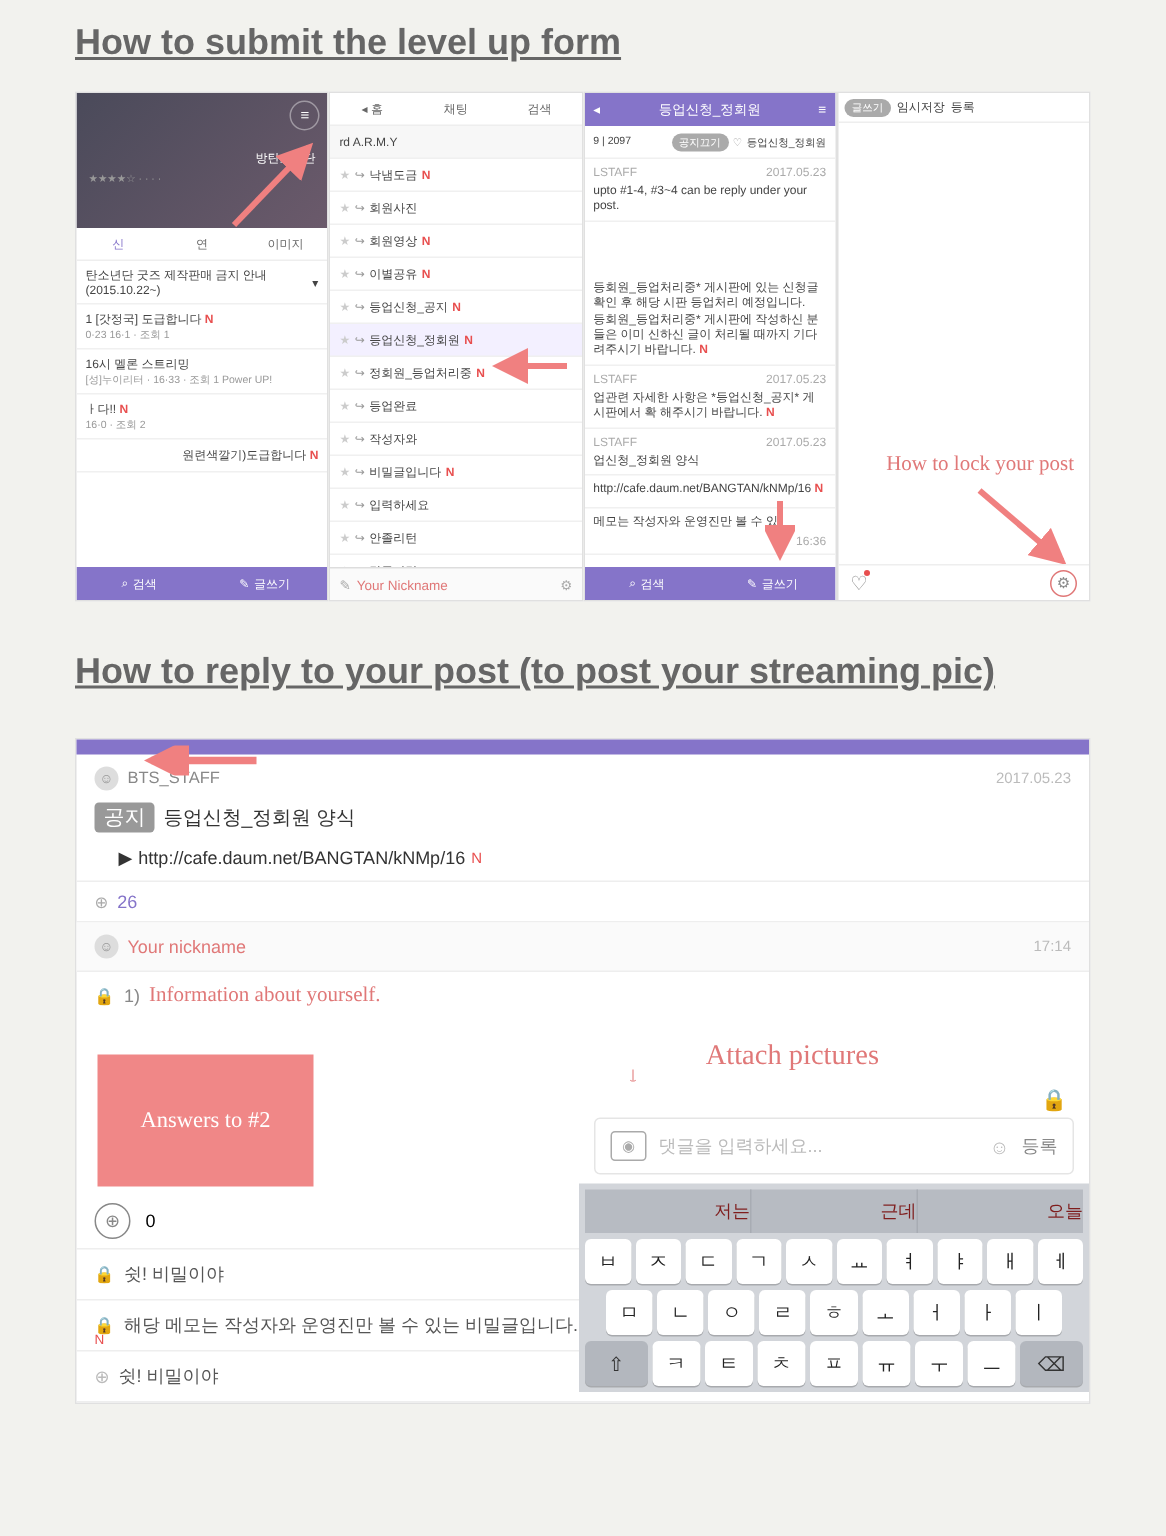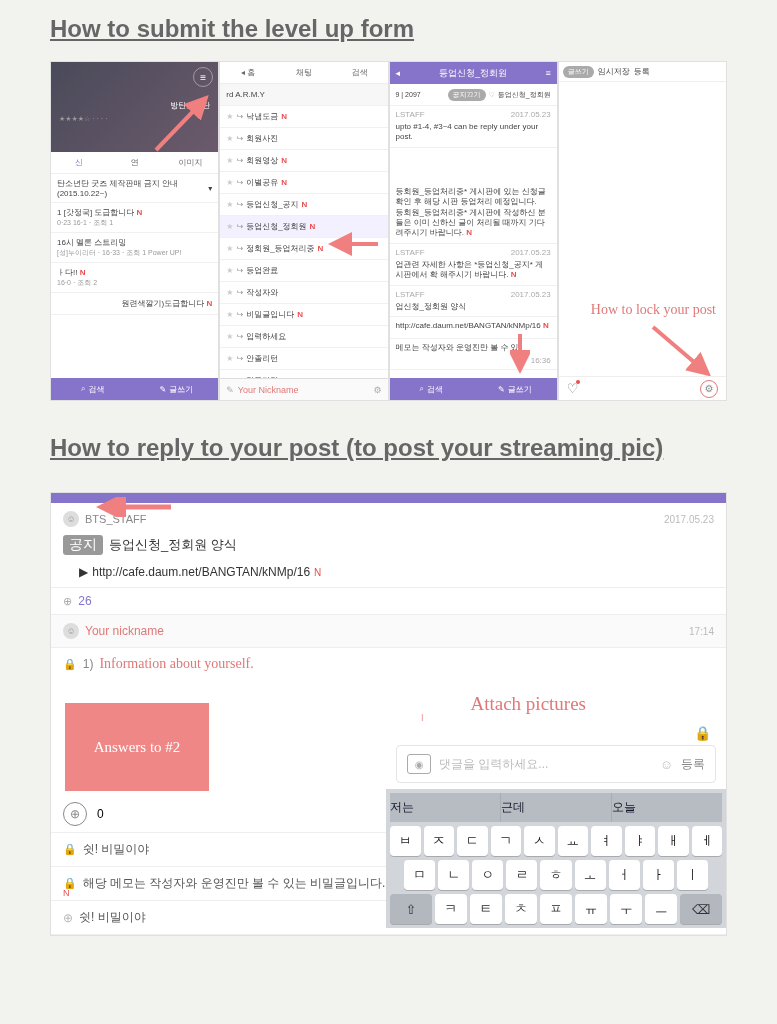--- a/index.html
+++ b/index.html
@@ -417,23 +417,23 @@
     background: #d2d5da;
     padding: 4px;
     margin-top: 6px;
   }
   .kbd .sugg {
     display: flex;
     background: #b7bbc2;
   }
   .kbd .sugg .s {
     flex: 1;
-    text-align: left;
+    text-align: right;
     padding: 6px 0;
-    color: #0f172a;
+    color: #7f1d1d;
     font-size: 12px;
     border-right: 1px solid #a8acb3;
   }
   .kbd .sugg .s:last-child { border-right: none; }
   .kbd .row {
     display: flex;
     gap: 3px;
     margin-top: 4px;
   }
   .kbd .key {

